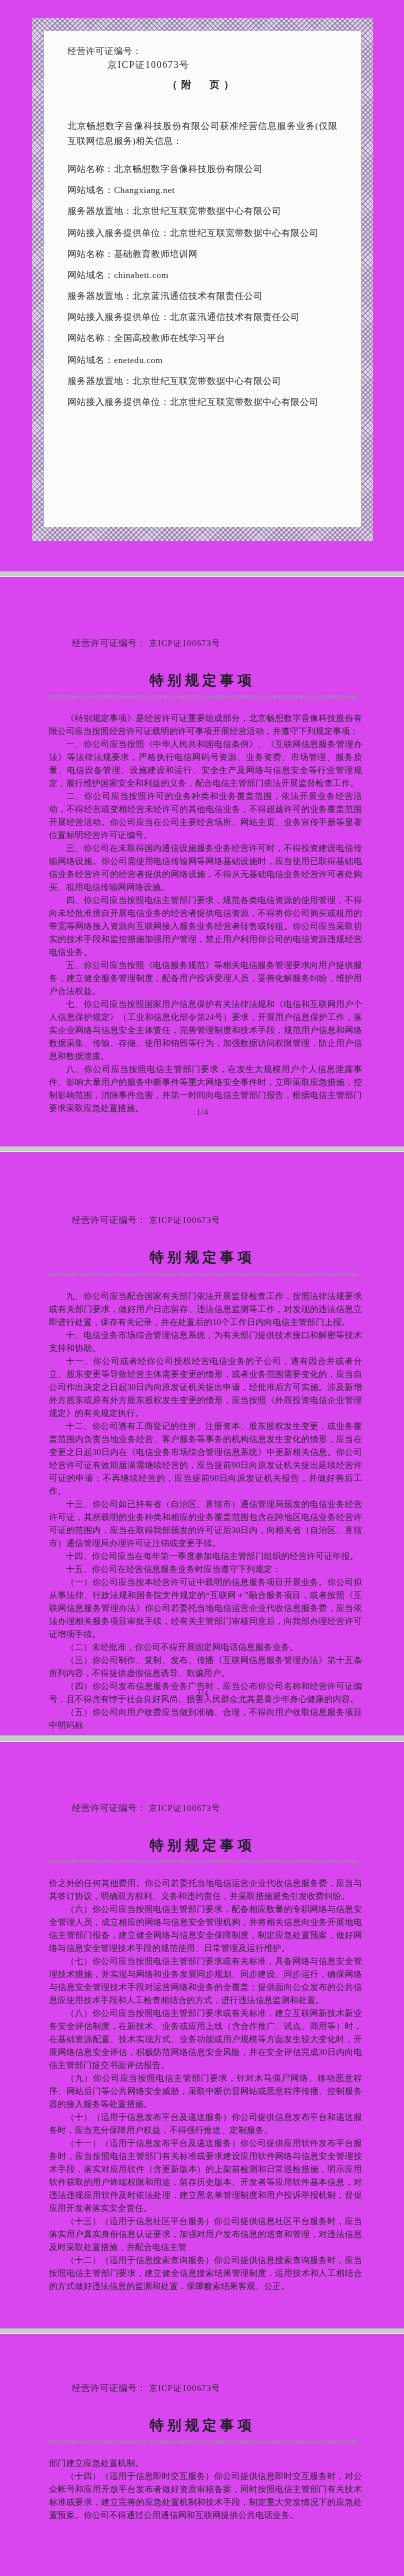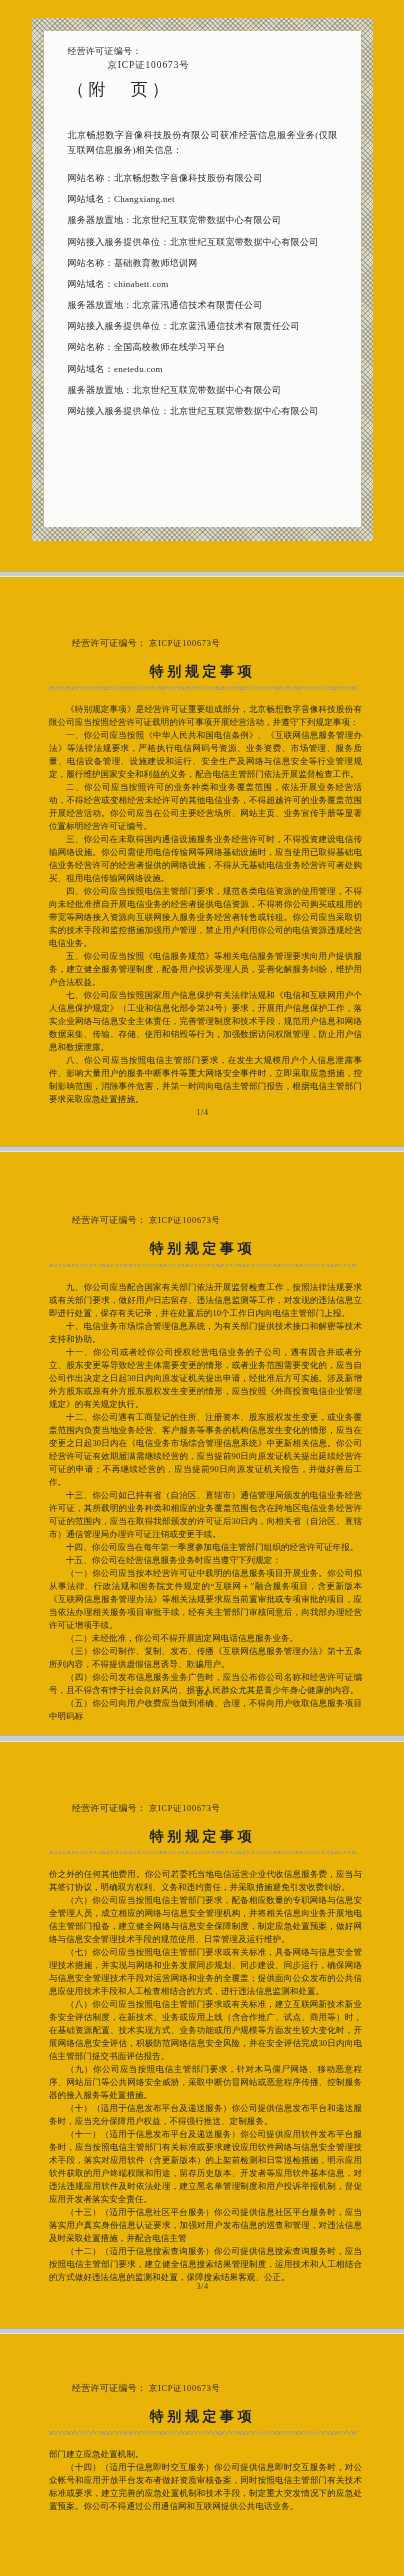--- a/index.html
+++ b/index.html
@@ -1,40 +1,40 @@
 <!DOCTYPE html>
 <html style="font-size:8.2px"><head>
 <meta charset="utf-8">
 <style>
   html,body{margin:0;padding:0;background:#ffffff;}
   body{width:405px;font-family:"Liberation Serif","DejaVu Serif",serif;color:#26292b;}
   .stack{width:405px;}
-  .page{position:relative;background:#eab308;overflow:hidden;box-sizing:border-box;}
+  .page{position:relative;background:#d946ef;overflow:hidden;box-sizing:border-box;}
   .divider{height:6.2px;background:#c9cccd;border-top:0.5px solid #aeb2b4;border-bottom:0.5px solid #e4e6e7;box-sizing:border-box;}
 
   
   .cert-page{height:571px;}
   .cert-frame{position:absolute;left:32px;top:17.5px;width:341px;height:523px;box-sizing:border-box;padding:13.4px 12.4px;
     background:
       repeating-linear-gradient(45deg, rgba(128,139,150,0.55) 0 1.3px, rgba(236,239,241,0.25) 1.3px 3.6px),
       repeating-linear-gradient(-45deg, rgba(128,139,150,0.5) 0 1.3px, rgba(210,216,221,0.9) 1.3px 3.6px);}
   .cert-inner{background:#fcfcfb;width:100%;height:100%;box-sizing:border-box;padding:15.5px 23px 10.3px 23px;}
   .cert-licline{font-size:8.8px;letter-spacing:0.5px;}
   .cert-licnum{display:block;margin:1px 0 0 40px;font-size:9.3px;letter-spacing:1px;}
   .cert-title{margin-top:10.3px;text-align:center;font-size:12.4px;font-weight:bold;letter-spacing:1px;}
-  .cert-sub{margin-top:5.2px;text-align:left;font-size:17px;font-weight:normal;letter-spacing:4.1px;}
+  .cert-sub{margin-top:5.2px;text-align:center;font-size:10px;font-weight:bold;letter-spacing:4.1px;}
   .cert-intro{margin-top:27px;font-size:9px;line-height:15px;text-align:justify;letter-spacing:0.3px;}
   .cert-fields{margin-top:13.4px;}
   .cert-fields p{margin:0 0 7.2px 0;font-size:9px;line-height:14px;text-align:justify;letter-spacing:0.3px;}
 
   
   .terms-page{box-sizing:border-box;}
   .t-head{margin:0 44px 0 56px;font-size:8.8px;letter-spacing:0.5px;padding-left:16px;}
   .t-head .no{font-size:8.2px;letter-spacing:0.8px;}
-  .t-title{text-align:center;font-size:14px;font-weight:bold;letter-spacing:3.6px;margin-top:13px;color:#1d2022;}
+  .t-title{text-align:center;font-size:14px;font-weight:bold;letter-spacing:3.6px;margin-top:22px;color:#1d2022;}
   .zigzag{margin:5.2px auto 0 auto;width:309px;height:3.6px;
     background:
       repeating-linear-gradient(45deg,#8f989f 0 0.8px,transparent 0.8px 3.1px),
       repeating-linear-gradient(-45deg,#8f989f 0 0.8px,transparent 0.8px 3.1px);
     opacity:0.8;}
   .t-body{margin:13.4px 43px 0 49px;}
   .t-body p{margin:0;font-size:8.5px;line-height:13px;text-align:justify;letter-spacing:0.1px;}
   .t-body p.ind{text-indent:2em;}
   .t-body p.cont{text-indent:0;}
   .pnum{position:absolute;left:0;width:100%;text-align:center;font-size:8.2px;color:#33373a;letter-spacing:0.5px;}
@@ -103,21 +103,21 @@
     <div class="t-title">特别规定事项</div>
     <div class="zigzag"></div>
     <div class="t-body">
         <p class="ind">九、你公司应当配合国家有关部门依法开展监督检查工作，按照法律法规要求或有关部门要求，做好用户日志留存、违法信息监测等工作，对发现的违法信息立即进行处置，保存有关记录，并在处置后的10个工作日内向电信主管部门上报。</p>
         <p class="ind">十、电信业务市场综合管理信息系统，为有关部门提供技术接口和解密等技术支持和协助。</p>
         <p class="ind">十一、你公司或者经你公司授权经营电信业务的子公司，遇有因合并或者分立、股东变更等导致经营主体需要变更的情形，或者业务范围需要变化的，应当自公司作出决定之日起30日内向原发证机关提出申请，经批准后方可实施。涉及新增外方股东或原有外方股东股权发生变更的情形，应当按照《外商投资电信企业管理规定》的有关规定执行。</p>
         <p class="ind">十二、你公司遇有工商登记的住所、注册资本、股东股权发生变更，或业务覆盖范围内负责当地业务经营、客户服务等事务的机构信息发生变化的情形，应当在变更之日起30日内在《电信业务市场综合管理信息系统》中更新相关信息。你公司经营许可证有效期届满需继续经营的，应当提前90日向原发证机关提出延续经营许可证的申请；不再继续经营的，应当提前90日向原发证机关报告，并做好善后工作。</p>
         <p class="ind">十三、你公司如已持有省（自治区、直辖市）通信管理局颁发的电信业务经营许可证，其所载明的业务种类和相应的业务覆盖范围包含在跨地区电信业务经营许可证的范围内，应当在取得我部颁发的许可证后30日内，向相关省（自治区、直辖市）通信管理局办理许可证注销或变更手续。</p>
         <p class="ind">十四、你公司应当在每年第一季度参加电信主管部门组织的经营许可证年报。</p>
         <p class="ind">十五、你公司在经营信息服务业务时应当遵守下列规定：</p>
-        <p class="ind">（一）你公司应当按本经营许可证中载明的信息服务项目开展业务。你公司拟从事法律、行政法规和国务院文件规定的“互联网＋”融合服务项目，含更新版本《互联网信息服务管理办法》等相关法规要求应当前置审批或专项审批的项目，应当依法办理相关服务项目审批手续，经有关主管部门审核同意后，向我部办理经营许可证增项手续。</p>
+        <p class="ind">（一）你公司应当按本经营许可证中载明的信息服务项目开展业务。你公司拟从事法律、行政法规和国务院文件规定的“互联网＋”融合服务项目，或者按照《互联网信息服务管理办法》你公司若委托当地电信运营企业代收信息服务费，应当依法办理相关服务项目审批手续，经有关主管部门审核同意后，向我部办理经营许可证增项手续。</p>
         <p class="ind">（二）未经批准，你公司不得开展固定网电话信息服务业务。</p>
         <p class="ind">（三）你公司制作、复制、发布、传播《互联网信息服务管理办法》第十五条所列内容，不得提供虚假信息诱导、欺骗用户。</p>
         <p class="ind">（四）你公司发布信息服务业务广告时，应当公布你公司名称和经营许可证编号，且不得含有悖于社会良好风尚、损害人民群众尤其是青少年身心健康的内容。</p>
         <p class="ind">（五）你公司向用户收费应当做到准确、合理，不得向用户收取信息服务项目中明码标</p>
       </div>
     <div class="pnum" style="bottom:37px;">2/4</div>
   </div>
 
   <div class="divider"></div>
 

